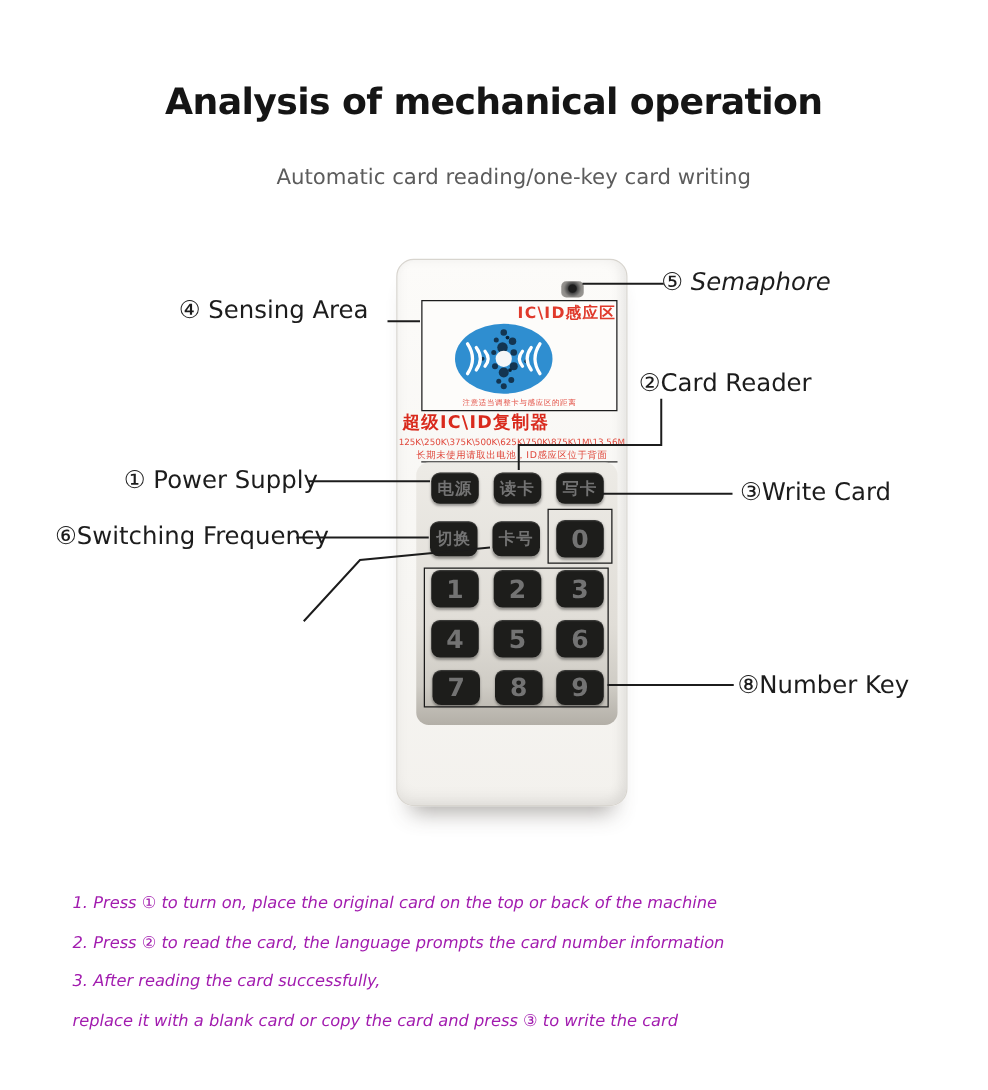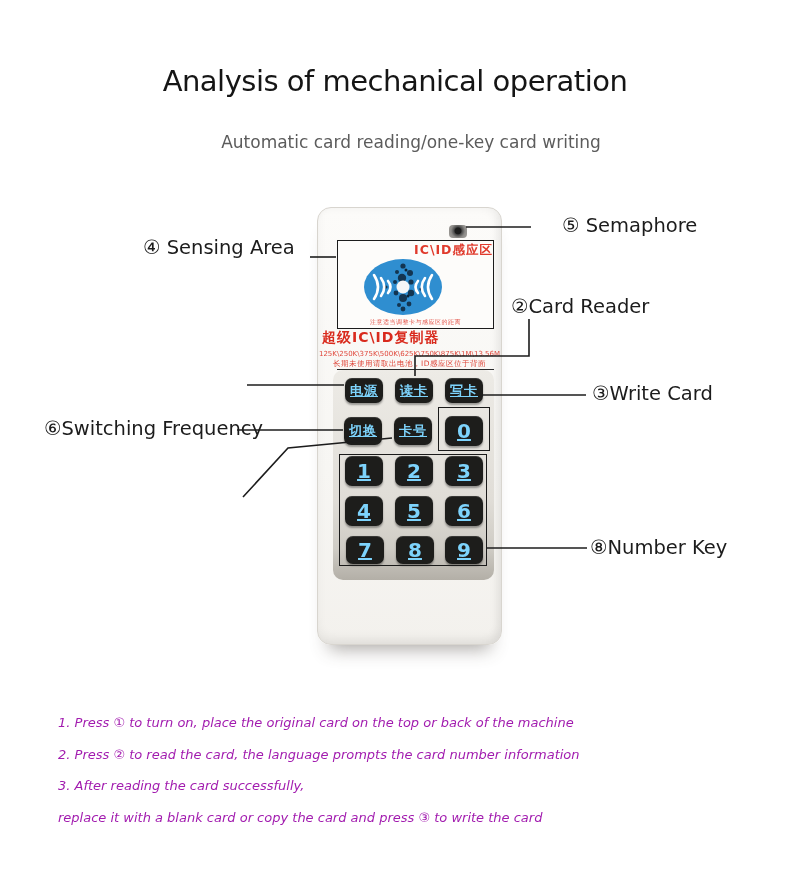--- a/index.html
+++ b/index.html
@@ -1,20 +1,20 @@
 <!DOCTYPE html>
 <html><head>
 <meta charset="utf-8">
 <style>
   html,body{margin:0;padding:0;background:#ffffff;}
   .page{position:relative;width:790px;height:872px;background:#ffffff;overflow:hidden;
         font-family:"DejaVu Sans","Liberation Sans",sans-serif;}
   
   .title{position:absolute;top:64px;left:0;width:790px;text-align:center;margin:0;
-         font-size:29px;font-weight:400;color:#151515;letter-spacing:-0.5px;}
+         font-size:29px;font-weight:700;color:#151515;letter-spacing:-0.5px;}
   .subtitle{position:absolute;top:116px;left:0;width:790px;text-align:center;margin:16px;
             font-size:17px;font-weight:400;color:#5c5c5c;}
   
   .label{position:absolute;font-size:19.5px;color:#1c1c1c;white-space:nowrap;line-height:26px;}
   
   .connectors{position:absolute;left:0;top:0;width:790px;height:872px;pointer-events:none;}
   .connectors polyline{fill:none;stroke:#1c1c1c;stroke-width:1.6;}
   
   .device{position:absolute;left:317px;top:207px;width:183px;height:436px;
           background:linear-gradient(180deg,#fcfbf9 0%,#f7f6f3 60%,#f3f1ed 100%);
@@ -34,22 +34,22 @@
   .product-name{position:absolute;left:4px;top:121px;width:100%;text-align:left;
                 font-size:14px;font-weight:700;color:#d92a1d;letter-spacing:1px;white-space:nowrap;}
   .freq{position:absolute;left:0;top:142px;width:100%;text-align:center;
         font-size:7px;color:#e0483c;white-space:nowrap;}
   .notice{position:absolute;left:0;top:151px;width:100%;text-align:center;
           font-size:7.5px;color:#df4337;letter-spacing:.5px;white-space:nowrap;}
   .rule{position:absolute;left:19px;top:161px;width:157px;border-top:1.8px solid #2b2b2b;}
   .keypanel{position:absolute;left:15px;top:162px;width:161px;height:210px;border-radius:10px;
             background:linear-gradient(180deg,#edebe6 0%,#e0ddd7 62%,#cfccc5 85%,#b3afa7 100%);}
   .key{position:absolute;display:flex;align-items:center;justify-content:center;
-       background:#1d1d1b;color:#7dd3fc;border-radius:7px;
-       box-shadow:0 1.5px 2px rgba(0,0,0,.35), inset 0 1px 0 rgba(255,255,255,.12);text-decoration:underline;}
+       background:#1d1d1b;color:#737373;border-radius:7px;
+       box-shadow:0 1.5px 2px rgba(0,0,0,.35), inset 0 1px 0 rgba(255,255,255,.12);}
   .key.cn{font-size:13px;font-weight:700;letter-spacing:1px;}
   .key.num{font-size:20px;font-weight:700;}
   .anno-box{position:absolute;border:1.7px solid #1a1a1a;box-sizing:border-box;}
   
   .instructions{position:absolute;left:58px;top:712px;width:700px;}
   .instructions p{margin:0 0 10.5px 0;font-size:13px;line-height:21px;color:#a21caf;font-style:italic;}
 </style>
 </head>
 <body>
 
@@ -135,22 +135,23 @@
     <polyline points="466,227 531,227"></polyline>
     <polyline points="529,319 529,356 415,356 415,376"></polyline>
     <polyline points="247,385 344,385"></polyline>
     <polyline points="482,395 586,395"></polyline>
     <polyline points="237,430 343,430"></polyline>
     <polyline points="243,497 288,448 392,438"></polyline>
     <polyline points="486,548 587,548"></polyline>
   </svg>
 
   <div class="label" style="left:143px;top:235px;">④ Sensing Area</div>
-  <div class="label" style="left:562px;top:213px;">⑤ Semaphore</div>
+  <div class="label" style="left:529px;top:213px;font-style:italic;">⑤ Semaphore</div>
   <div class="label" style="left:511px;top:294px;">②Card Reader</div>
+  <div class="label" style="left:99px;top:371px;">① Power Supply</div>
   <div class="label" style="left:44px;top:416px;">⑥Switching Frequency</div>
   <div class="label" style="left:592px;top:381px;">③Write Card</div>
   <div class="label" style="left:590px;top:535px;">⑧Number Key</div>
 
   <div class="instructions">
     <p>1. Press ① to turn on, place the original card on the top or back of the machine</p>
     <p>2. Press ② to read the card, the language prompts the card number information</p>
     <p>3. After reading the card successfully,</p>
     <p>replace it with a blank card or copy the card and press ③ to write the card</p>
   </div>

